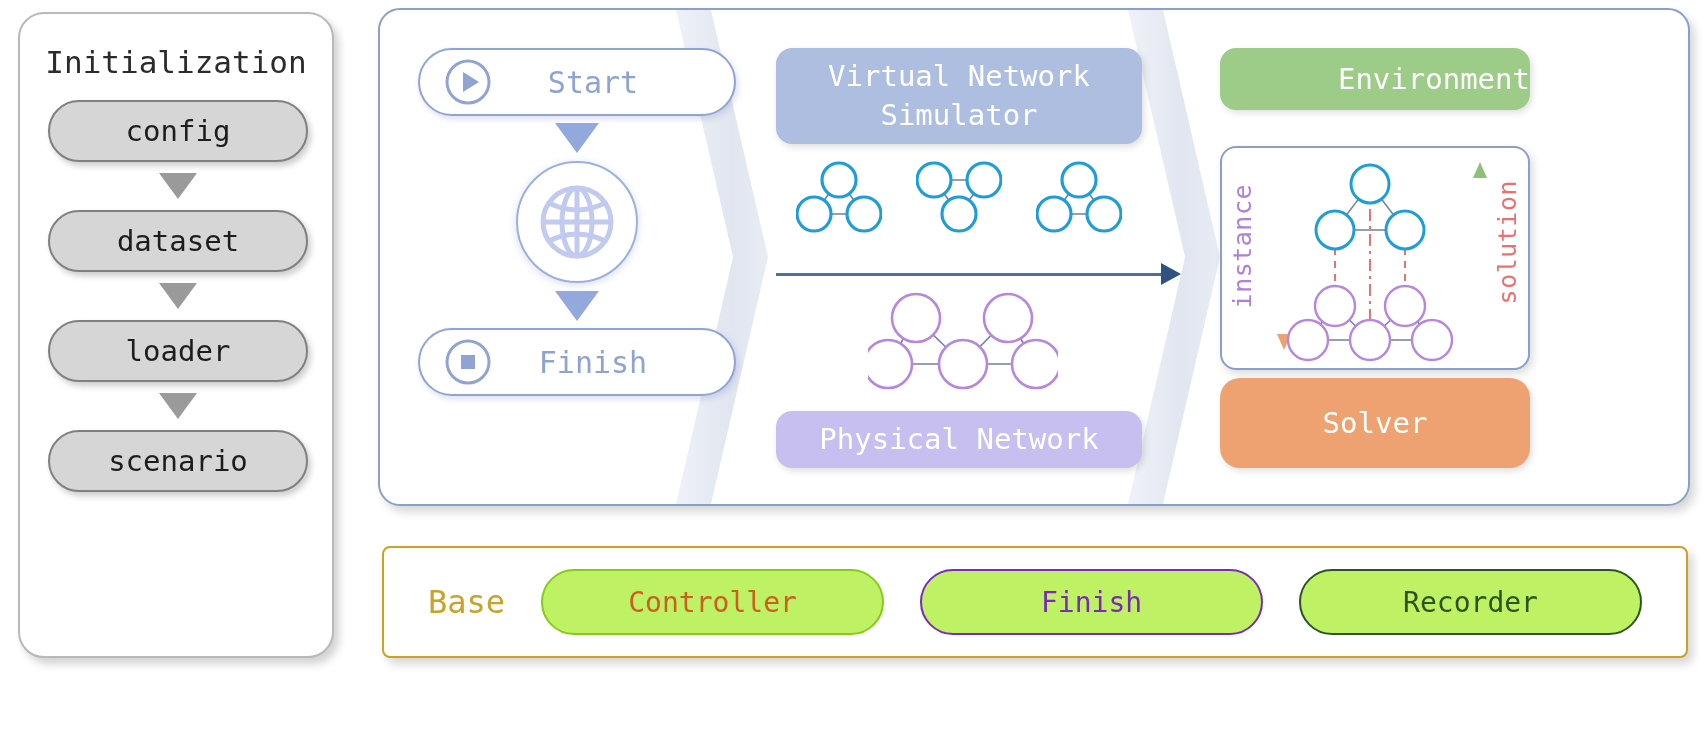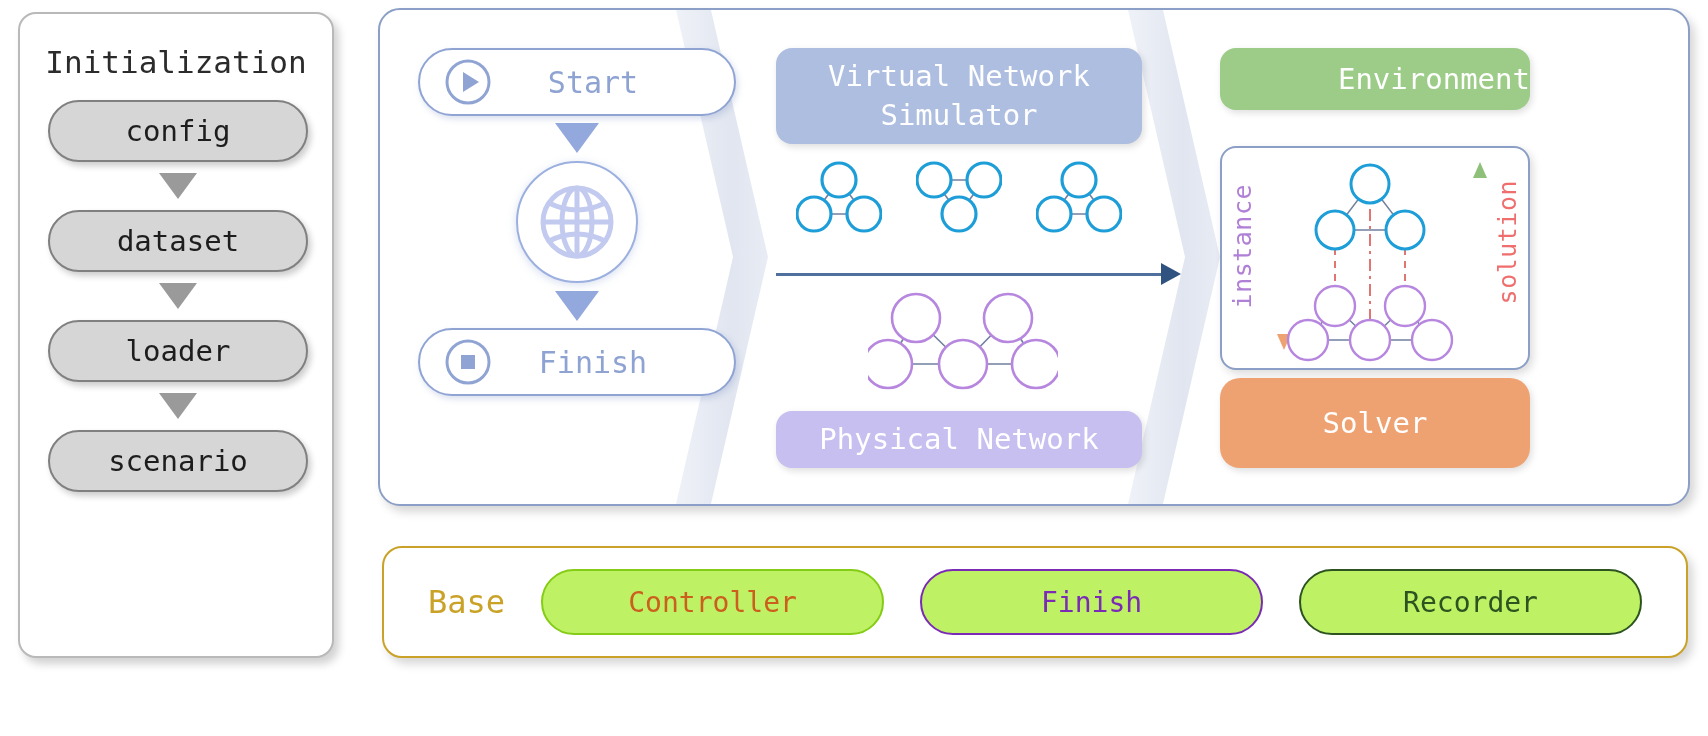--- a/index.html
+++ b/index.html
@@ -20,21 +20,21 @@
   }
 
   
   .init-panel {
     position: absolute;
     left: 18px;
     top: 12px;
     width: 316px;
     height: 646px;
     border: 2px solid #b9b9b9;
-    border-radius: 18px;
+    border-radius: 26px;
     background: #ffffff;
     box-shadow: 5px 6px 9px rgba(0,0,0,0.18);
     box-sizing: border-box;
   }
   .init-title {
     position: absolute;
     left: 0;
     top: 30px;
     width: 100%;
     text-align: center;
@@ -231,21 +231,21 @@
   }
 
   
   .base-bar {
     position: absolute;
     left: 382px;
     top: 546px;
     width: 1306px;
     height: 112px;
     border: 2px solid #c9a227;
-    border-radius: 20px;
+    border-radius: 8px;
     background: #ffffff;
     box-shadow: 5px 6px 10px rgba(0,0,0,0.16);
     box-sizing: border-box;
     display: flex;
     align-items: center;
     padding: 0 44px;
     gap: 36px;
   }
   .base-word {
     font-size: 32px;

